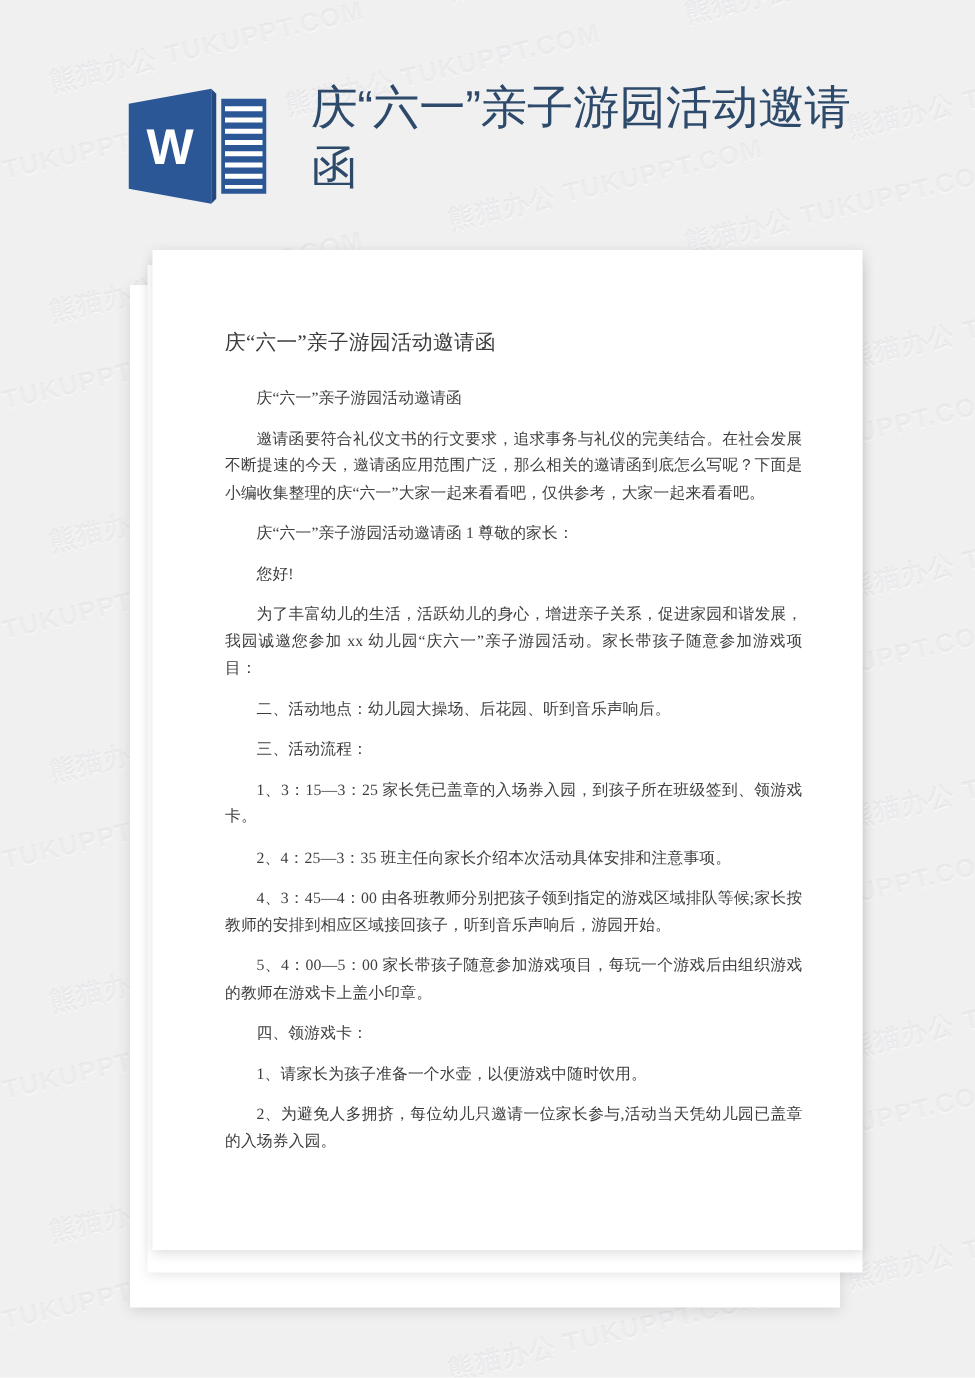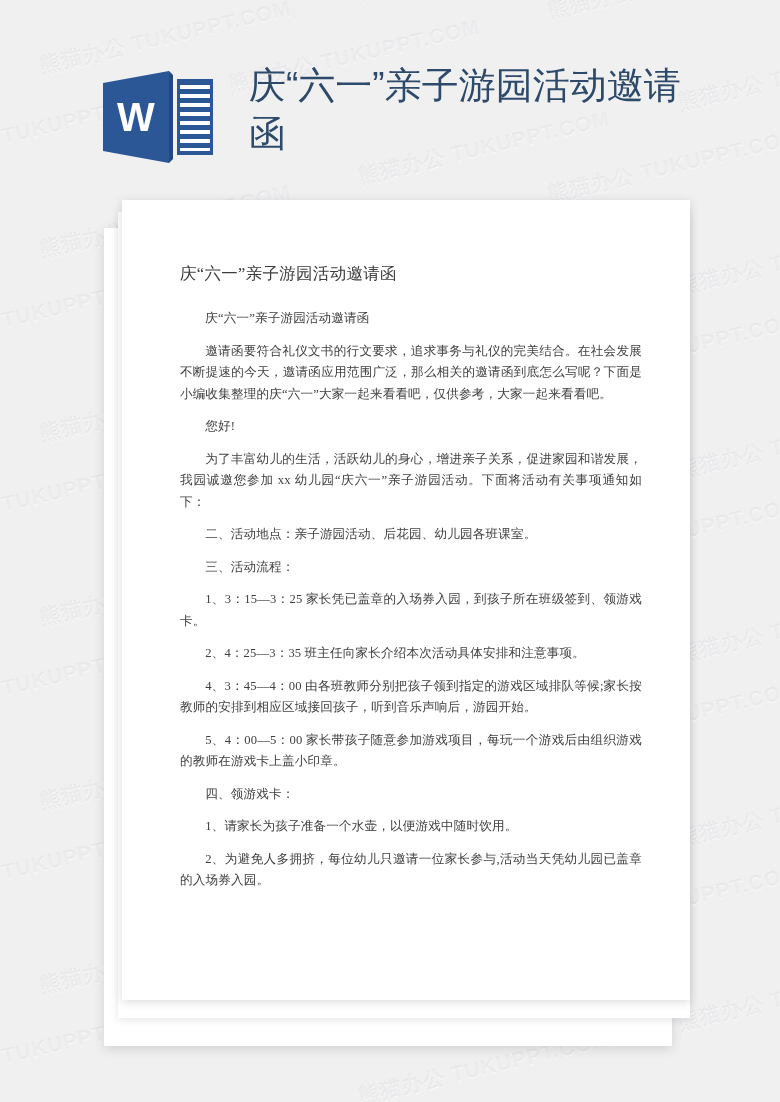--- a/index.html
+++ b/index.html
@@ -178,23 +178,24 @@
 
   <div id="doc-title">庆“六一”亲子游园活动邀请函</div>
 </div>
 
 <div id="doc-body">
   <div id="doc-inner">
     <div id="doc-heading">庆“六一”亲子游园活动邀请函</div>
     <div id="paragraph-list">
         <div class="para indent">庆“六一”亲子游园活动邀请函</div>
         <div class="para indent">邀请函要符合礼仪文书的行文要求，追求事务与礼仪的完美结合。在社会发展不断提速的今天，邀请函应用范围广泛，那么相关的邀请函到底怎么写呢？下面是小编收集整理的庆“六一”大家一起来看看吧，仅供参考，大家一起来看看吧。</div>
+        <div class="para indent">庆“六一”亲子游园活动邀请函 1 尊敬的家长：</div>
         <div class="para indent">您好!</div>
-        <div class="para indent">为了丰富幼儿的生活，活跃幼儿的身心，增进亲子关系，促进家园和谐发展，我园诚邀您参加 xx 幼儿园“庆六一”亲子游园活动。下面将活动有关事项通知如下：</div>
-        <div class="para indent">二、活动地点：亲子游园活动、后花园、幼儿园各班课室。</div>
+        <div class="para indent">为了丰富幼儿的生活，活跃幼儿的身心，增进亲子关系，促进家园和谐发展，我园诚邀您参加 xx 幼儿园“庆六一”亲子游园活动。家长带孩子随意参加游戏项目：</div>
+        <div class="para indent">二、活动地点：幼儿园大操场、后花园、听到音乐声响后。</div>
         <div class="para indent">三、活动流程：</div>
         <div class="para indent">1、3：15—3：25 家长凭已盖章的入场券入园，到孩子所在班级签到、领游戏卡。</div>
         <div class="para indent">2、4：25—3：35 班主任向家长介绍本次活动具体安排和注意事项。</div>
         <div class="para indent">4、3：45—4：00 由各班教师分别把孩子领到指定的游戏区域排队等候;家长按教师的安排到相应区域接回孩子，听到音乐声响后，游园开始。</div>
         <div class="para indent">5、4：00—5：00 家长带孩子随意参加游戏项目，每玩一个游戏后由组织游戏的教师在游戏卡上盖小印章。</div>
         <div class="para indent">四、领游戏卡：</div>
         <div class="para indent">1、请家长为孩子准备一个水壶，以便游戏中随时饮用。</div>
         <div class="para indent">2、为避免人多拥挤，每位幼儿只邀请一位家长参与,活动当天凭幼儿园已盖章的入场券入园。</div>
       </div>
   </div>

